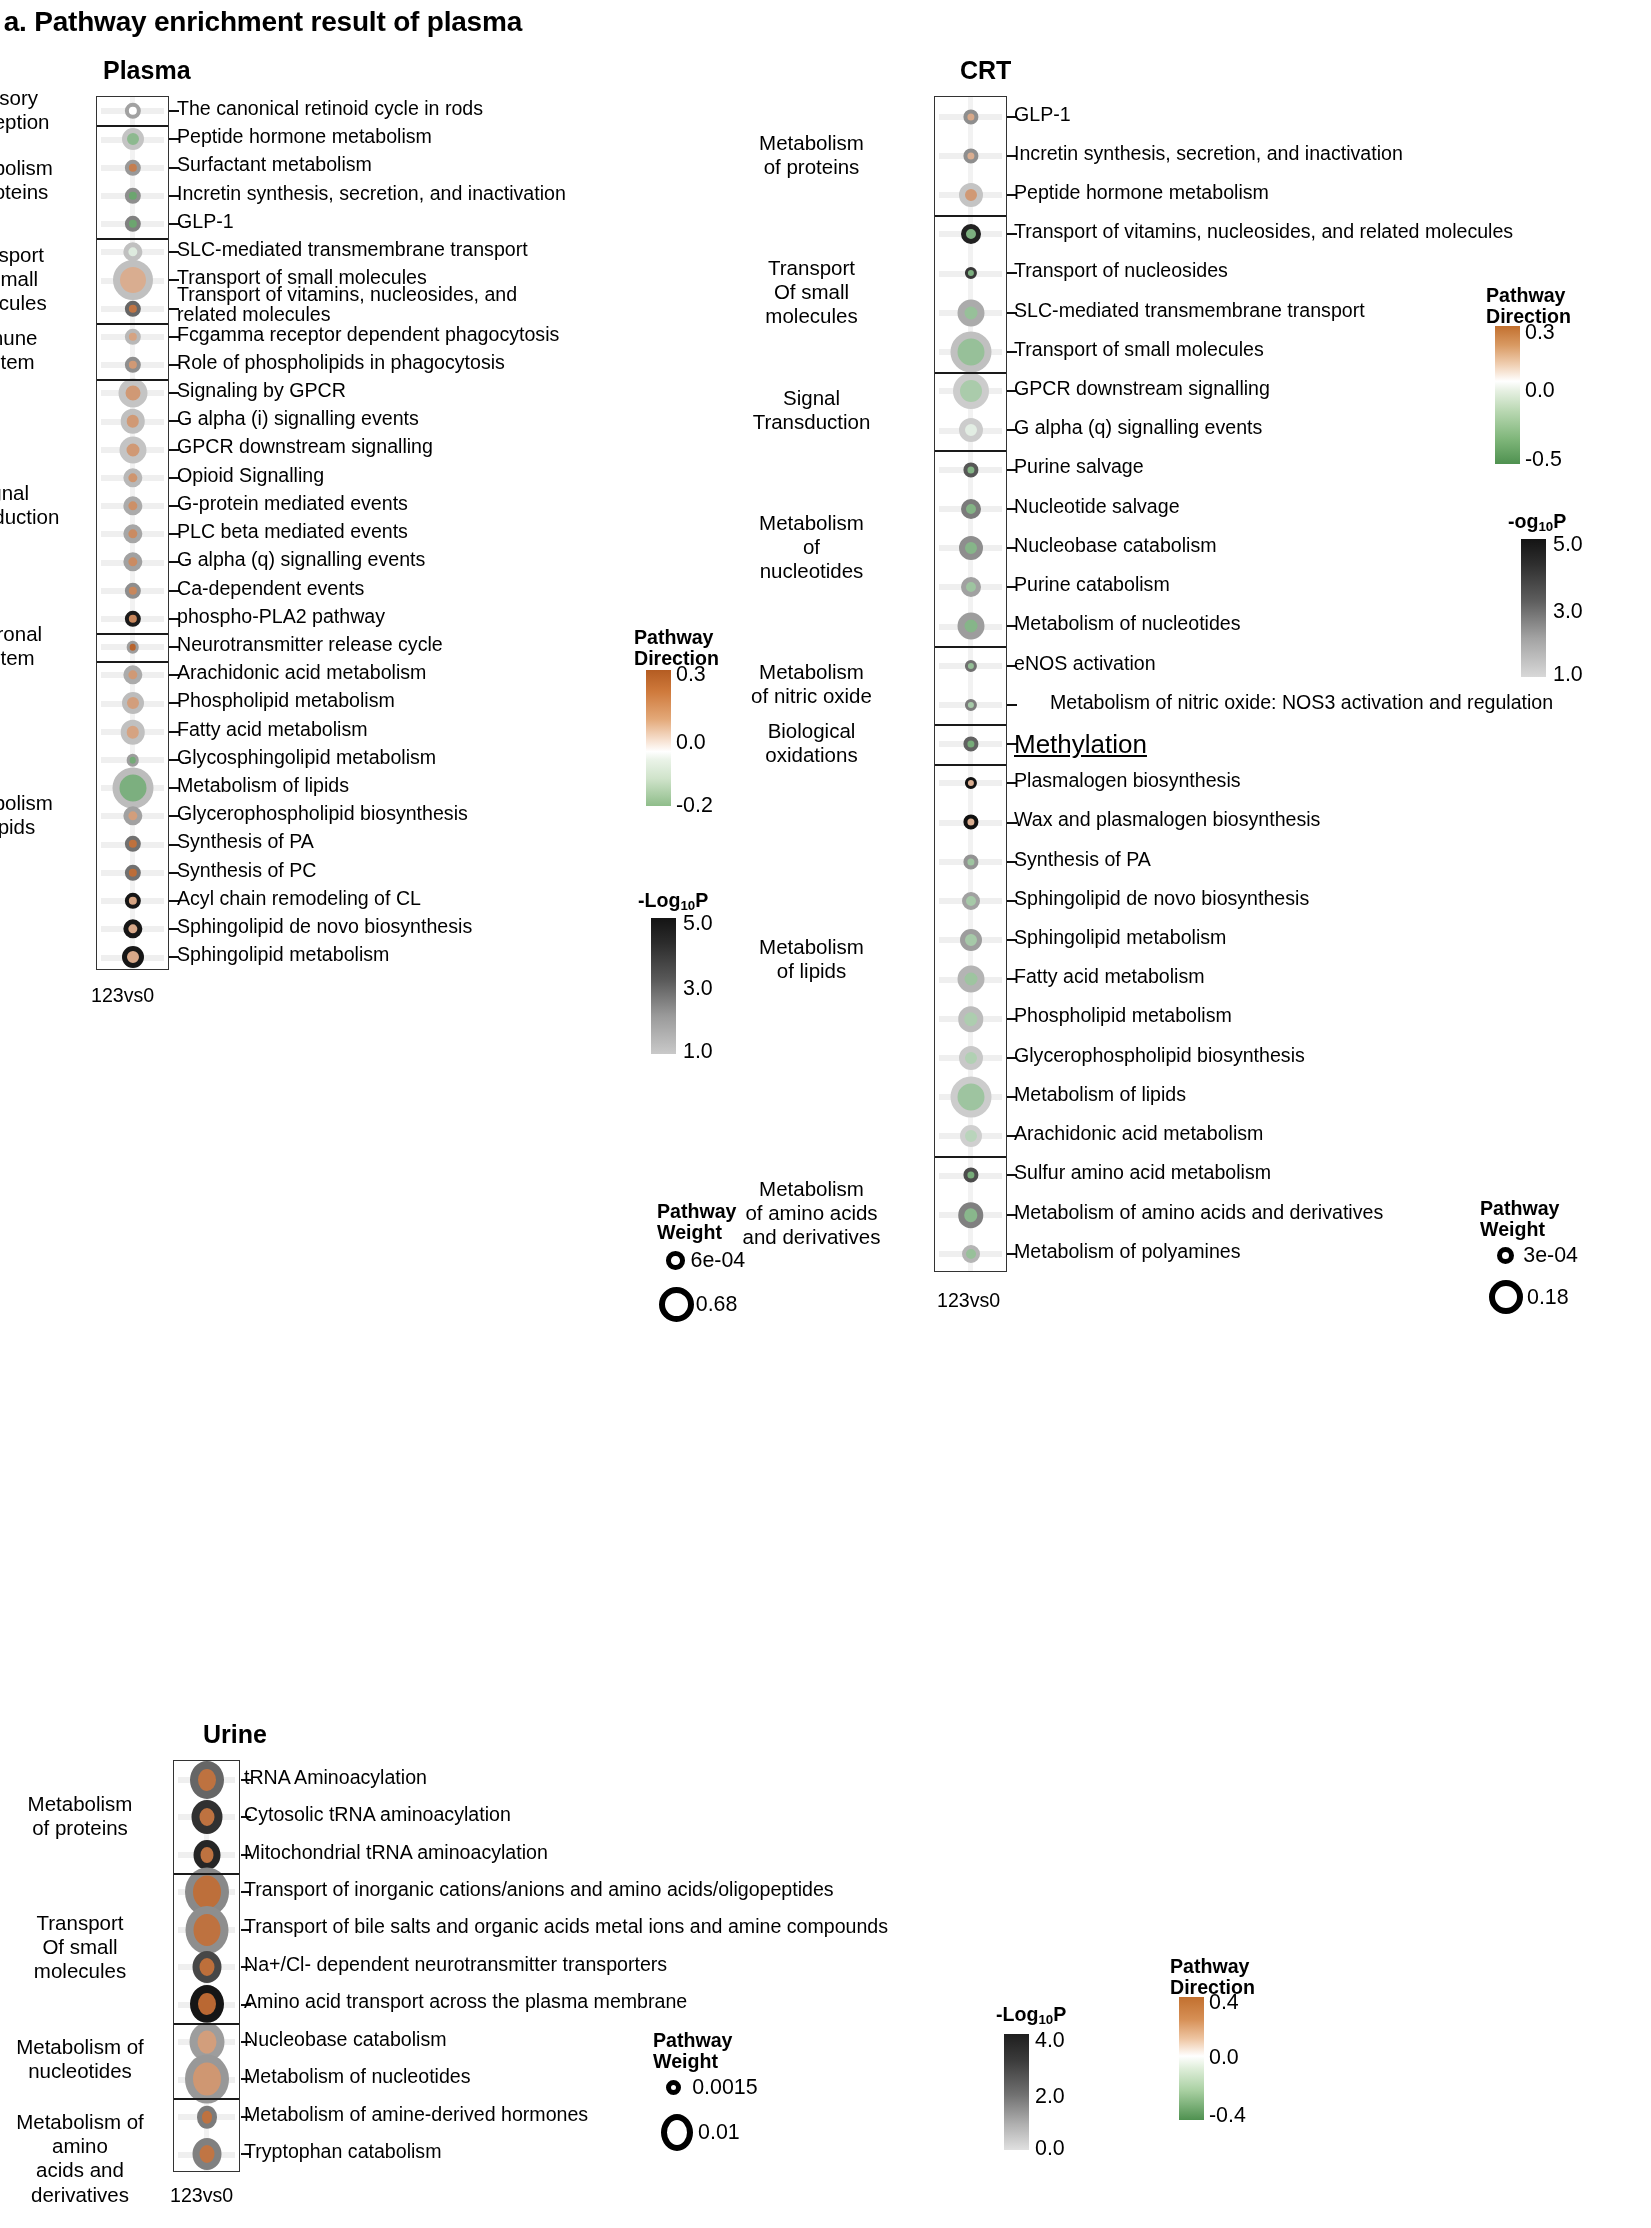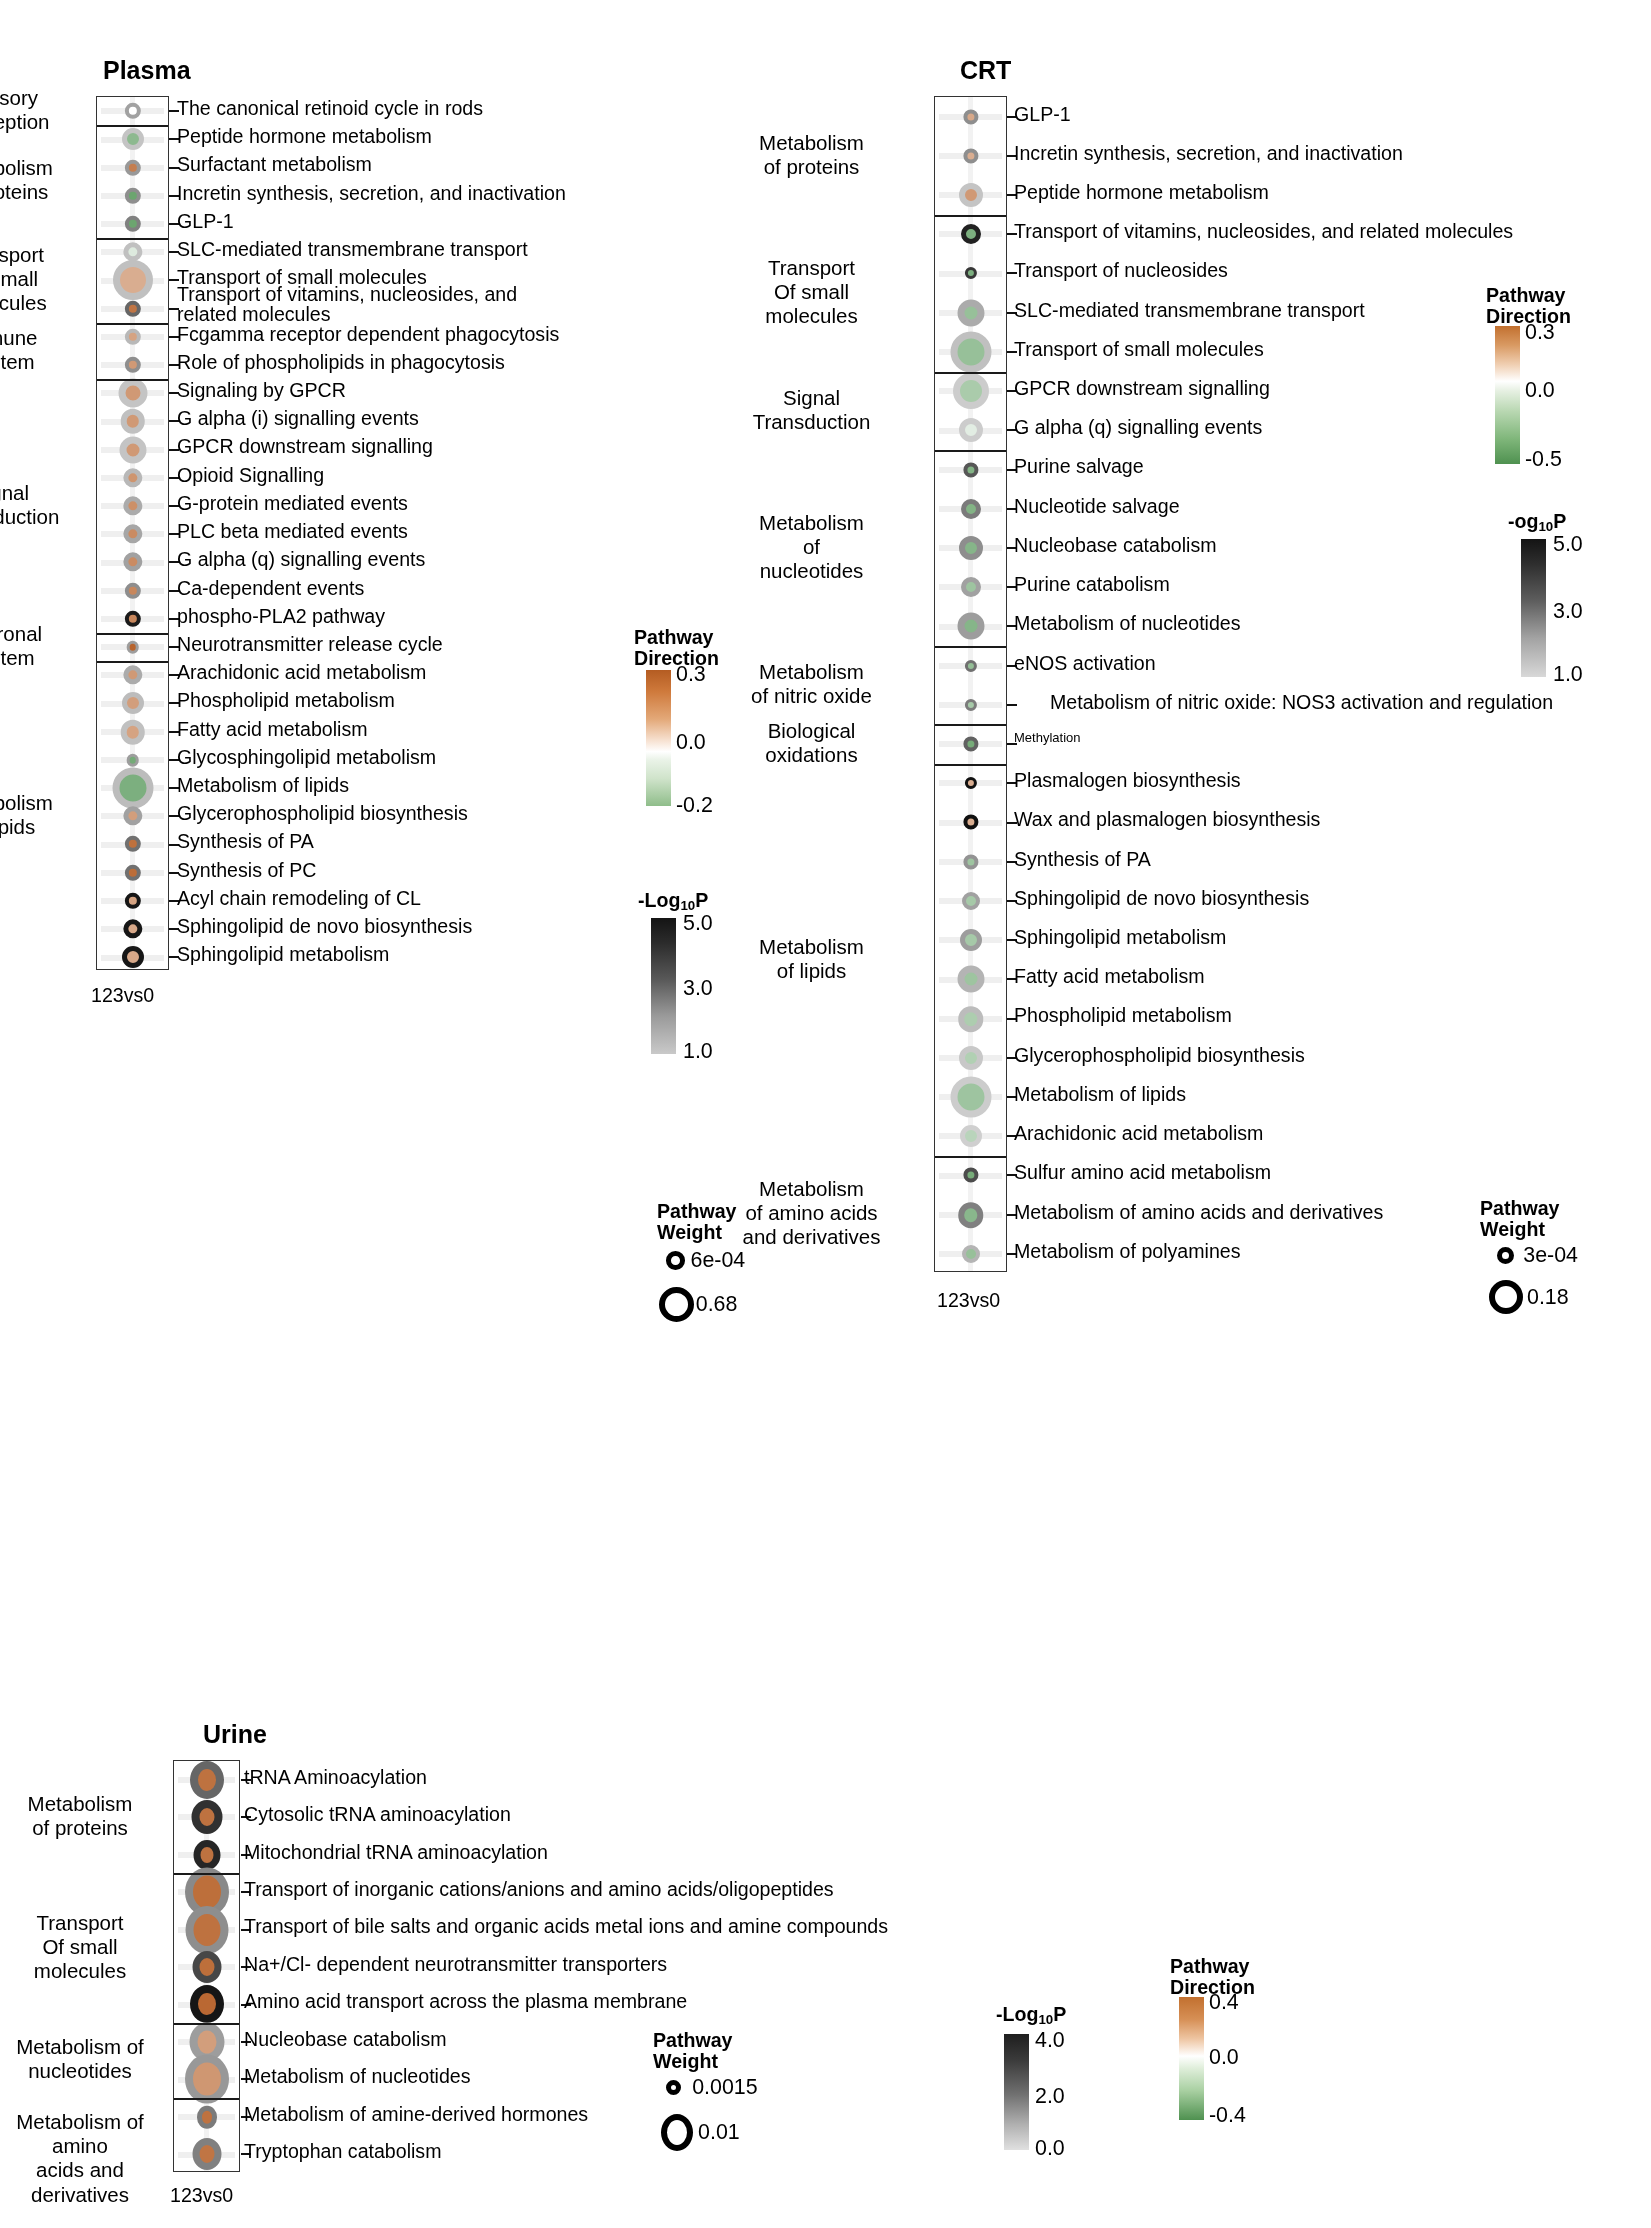--- a/index.html
+++ b/index.html
@@ -116,20 +116,21 @@
     background: #fff;
   }
   .sz-text { font-size: 21.4px; margin-left: 5.6px; white-space: nowrap; }
   .sub { font-size: 0.68em; vertical-align: -0.25em; }
 </style>
 </head>
 <body>
 
 <div id="page">
 
+  <div class="panel-title" style="left:3.7px; top:5.6px;">a. Pathway enrichment result of plasma</div>
   <div class="col-title" style="left:103px; top:56px;">Plasma</div>
   <div class="axis-label" style="left:91px; top:984px;">123vs0</div>
   <div id="plot-a" class="plot" style="left:96px; top:96px; width:73px; height:874px;">
     <div class="vline"></div>
   <div class="rowline" style="top: 11.3px;"></div>
       <div class="dot" title="The canonical retinoid cycle in rods" style="width: 16.3px; height: 16.3px; top: 14px; background: rgb(255, 255, 255); border: 4.2px solid rgb(161, 161, 161);"></div>
       <div class="rowline" style="top: 40px;"></div>
       <div class="dot" title="Peptide hormone metabolism" style="width: 22px; height: 22px; top: 42px; background: rgb(141, 185, 143); border: 5.7px solid rgb(196, 196, 196);"></div>
       <div class="rowline" style="top: 68px;"></div>
       <div class="dot" title="Surfactant metabolism" style="width: 16.3px; height: 16.3px; top: 71px; background: rgb(196, 126, 80); border: 4.2px solid rgb(152, 152, 152);"></div>
@@ -423,21 +424,21 @@
       <div class="pw-label" style="left: 1014px; font-size: 19.6px; top: 535px;">Nucleobase catabolism</div>
       <div class="tick" style="left: 1007px; top: 586px;"></div>
       <div class="pw-label" style="left: 1014px; font-size: 19.6px; top: 574px;">Purine catabolism</div>
       <div class="tick" style="left: 1007px; top: 625px;"></div>
       <div class="pw-label" style="left: 1014px; font-size: 19.6px; top: 613px;">Metabolism of nucleotides</div>
       <div class="tick" style="left: 1007px; top: 665px;"></div>
       <div class="pw-label" style="left: 1014px; font-size: 19.6px; top: 653px;">eNOS activation</div>
       <div class="tick" style="left: 1007px; top: 704px;"></div>
       <div class="pw-label" style="left: 1014px; font-size: 19.6px; top: 692px; margin-left: 36px;">Metabolism of nitric oxide: NOS3 activation and regulation</div>
       <div class="tick" style="left: 1007px; top: 743px;"></div>
-      <div class="pw-label" style="left: 1014px; font-size: 13px; top: 731px;">Methylation</div>
+      <div class="pw-label" style="left: 1014px; font-size: 26px; top: 731px; text-decoration: underline;">Methylation</div>
       <div class="tick" style="left: 1007px; top: 782px;"></div>
       <div class="pw-label" style="left: 1014px; font-size: 19.6px; top: 770px;">Plasmalogen biosynthesis</div>
       <div class="tick" style="left: 1007px; top: 822px;"></div>
       <div class="pw-label" style="left: 1014px; font-size: 19.6px; top: 809px;">Wax and plasmalogen biosynthesis</div>
       <div class="tick" style="left: 1007px; top: 861px;"></div>
       <div class="pw-label" style="left: 1014px; font-size: 19.6px; top: 849px;">Synthesis of PA</div>
       <div class="tick" style="left: 1007px; top: 900px;"></div>
       <div class="pw-label" style="left: 1014px; font-size: 19.6px; top: 888px;">Sphingolipid de novo biosynthesis</div>
       <div class="tick" style="left: 1007px; top: 939px;"></div>
       <div class="pw-label" style="left: 1014px; font-size: 19.6px; top: 927px;">Sphingolipid metabolism</div>

